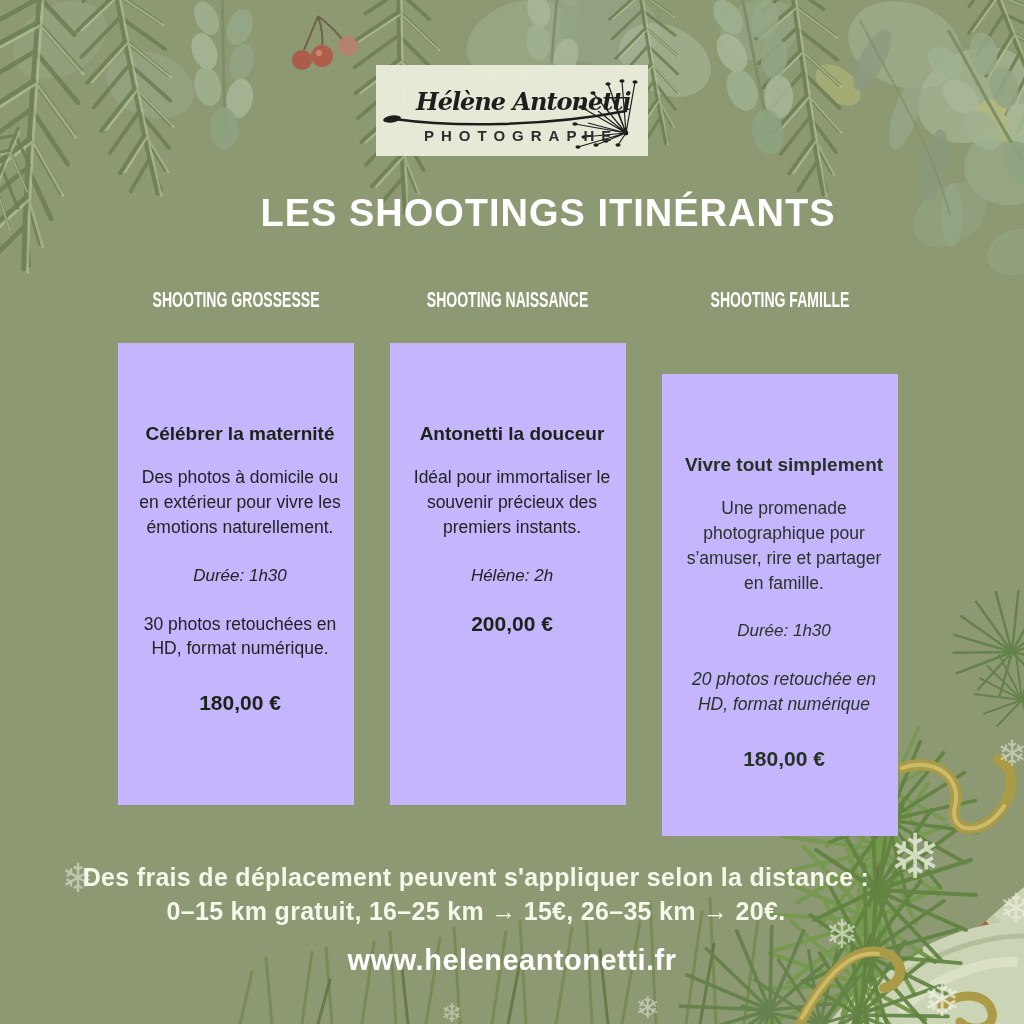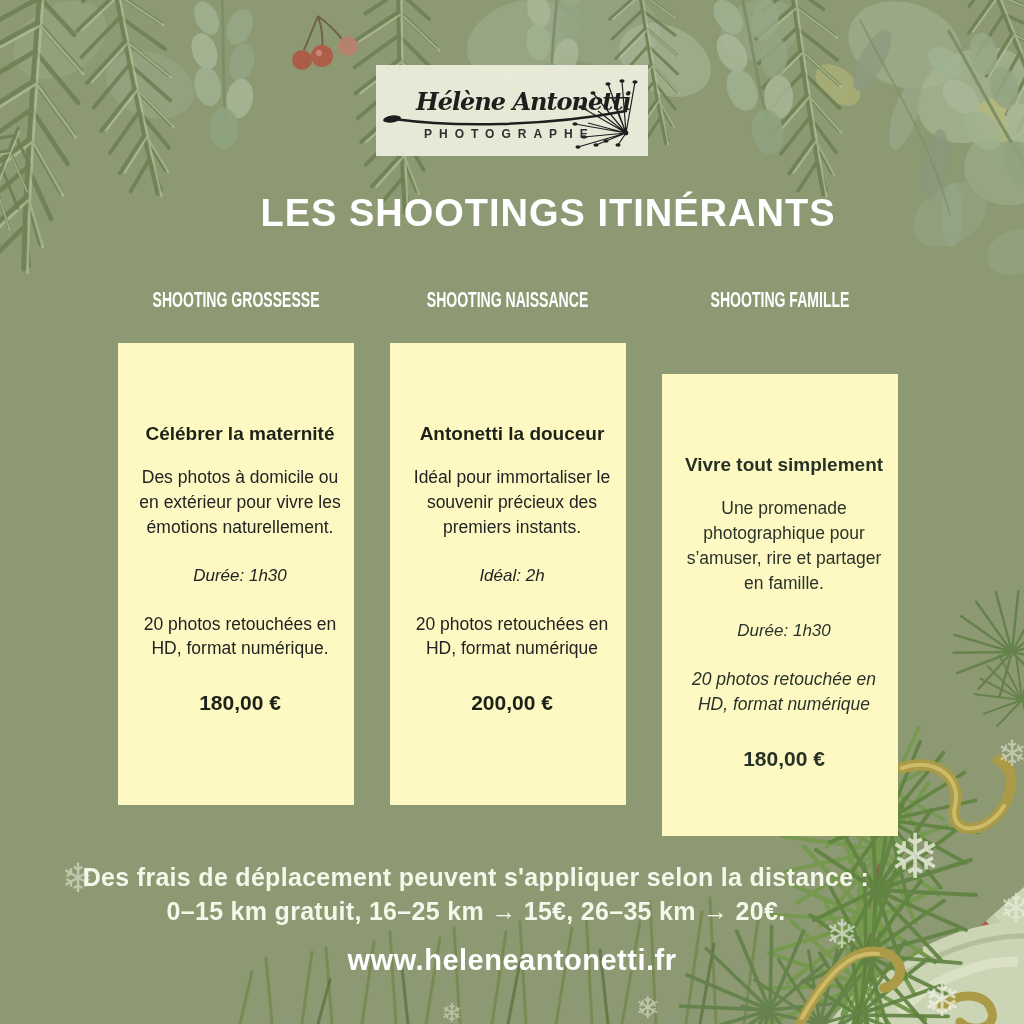--- a/index.html
+++ b/index.html
@@ -17,42 +17,42 @@
     display:flex;flex-direction:column;align-items:center;justify-content:center;
   }
   .logo-row{position:relative;width:100%;height:100%;}
   .logo-script{
     position:absolute;left:40px;top:22px;width:180px;text-align:center;
     font-family:"DejaVu Serif",serif;font-style:italic;font-weight:bold;
     font-size:24px;color:#1e1e1e;letter-spacing:-1px;white-space:nowrap;
   }
   .logo-sub{
     position:absolute;left:48px;top:62px;width:170px;text-align:right;
-    font-size:12px;letter-spacing:7px;color:#2e2e2e;font-weight:bold;white-space:nowrap;
+    font-size:15px;letter-spacing:7px;color:#2e2e2e;font-weight:bold;white-space:nowrap;
   }
   .logo-swoosh{position:absolute;left:6px;top:44px;}
   .logo-dandelion{position:absolute;right:2px;top:8px;}
 
   
   .title{
     position:absolute;left:0;top:192px;width:1024px;margin:0;text-align:center;
     color:#ffffff;font-size:38px;font-weight:800;letter-spacing:1px;padding-left:36px;
   }
 
   
   .col{position:absolute;top:290px;width:236px;}
   .col1{left:118px;} .col2{left:390px;} .col3{left:662px;}
   .col-header{
     margin:0;text-align:center;color:#ffffff;font-size:18px;font-weight:800;
     white-space:nowrap;
   }
   .col-header .squeeze{display:inline-block;transform:scaleX(.78) scaleY(1.18);transform-origin:center;}
   .card{
     position:absolute;top:53px;left:0;width:236px;height:462px;
-    background:#fef9c3;box-sizing:border-box;padding:80px 13px 0 21px;
+    background:#c4b5fd;box-sizing:border-box;padding:80px 13px 0 21px;
     text-align:center;color:#232323;
   }
   .card-title{font-size:19px;font-weight:bold;margin:0 0 20px 0;color:#1d2219;}
   .card-desc{font-size:17.5px;line-height:1.42;margin:0 0 26px 0;}
   .card-duration{font-size:17px;font-style:italic;margin:0 0 26px 0;}
   .card-details{font-size:17.5px;line-height:1.42;margin:0 0 30px 0;}
   .card-price{font-size:21px;font-weight:bold;color:#1d2219;}
   .col3 .card{color:#2a332a;margin-top:31px;}
   .col3 .card-title,.col3 .card-price{color:#273226;}
   .col3 .card-details{font-style:italic;}
@@ -237,32 +237,31 @@
   </div>
 
   <h1 class="title">LES SHOOTINGS ITINÉRANTS</h1>
 
   <div class="col col1">
     <h2 class="col-header"><span class="squeeze">SHOOTING GROSSESSE</span></h2>
     <div class="card">
       <p class="card-title">Célébrer la maternité</p>
       <p class="card-desc">Des photos à domicile ou en extérieur pour vivre les émotions naturellement.</p>
       <p class="card-duration">Durée: 1h30</p>
-      <p class="card-details">20 photos retouchées en HD, format numérique.</p>
+      <p class="card-details">30 photos retouchées en HD, format numérique.</p>
       <p class="card-price">180,00 €</p>
     </div>
   </div>
 
   <div class="col col2">
     <h2 class="col-header"><span class="squeeze">SHOOTING NAISSANCE</span></h2>
     <div class="card">
       <p class="card-title">Antonetti la douceur</p>
       <p class="card-desc">Idéal pour immortaliser le souvenir précieux des premiers instants.</p>
-      <p class="card-duration">Idéal: 2h</p>
-      <p class="card-details">20 photos retouchées en HD, format numérique</p>
+      <p class="card-duration">Hélène: 2h</p>
       <p class="card-price">200,00 €</p>
     </div>
   </div>
 
   <div class="col col3">
     <h2 class="col-header"><span class="squeeze">SHOOTING FAMILLE</span></h2>
     <div class="card">
       <p class="card-title">Vivre tout simplement</p>
       <p class="card-desc">Une promenade photographique pour s’amuser, rire et partager en famille.</p>
       <p class="card-duration">Durée: 1h30</p>

